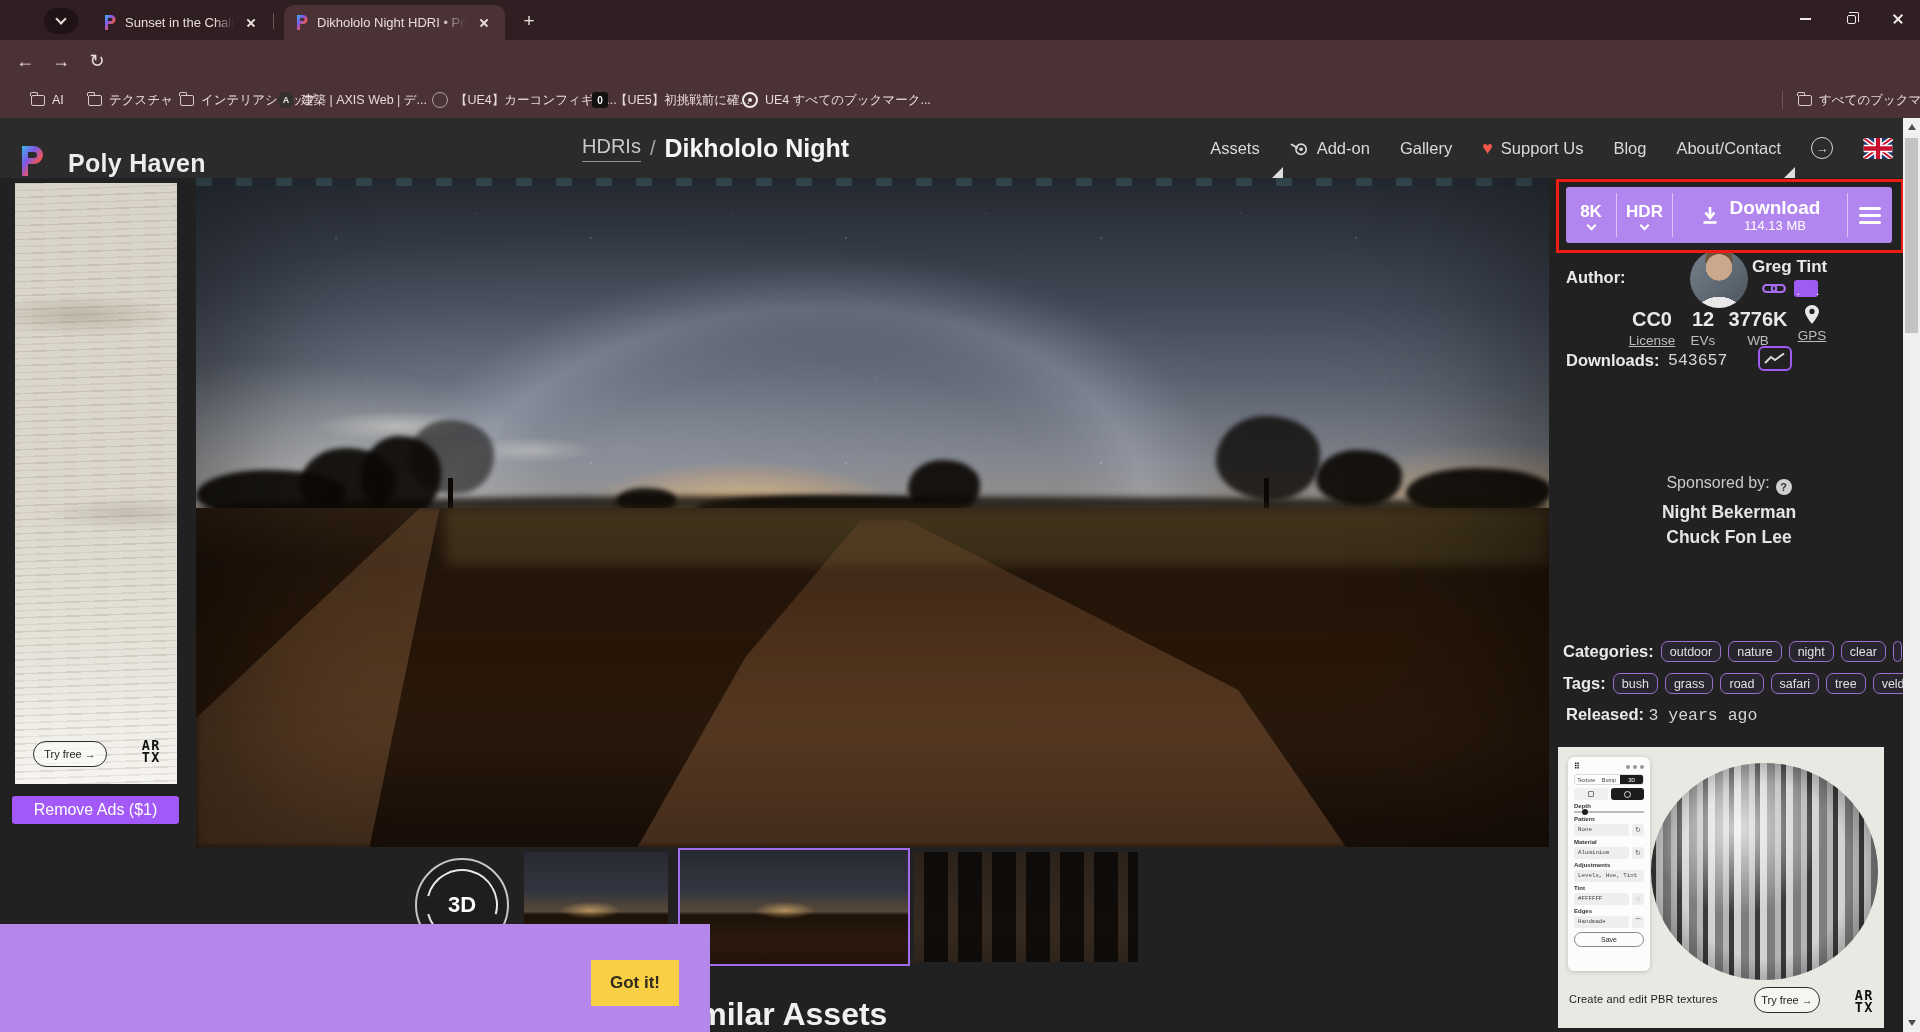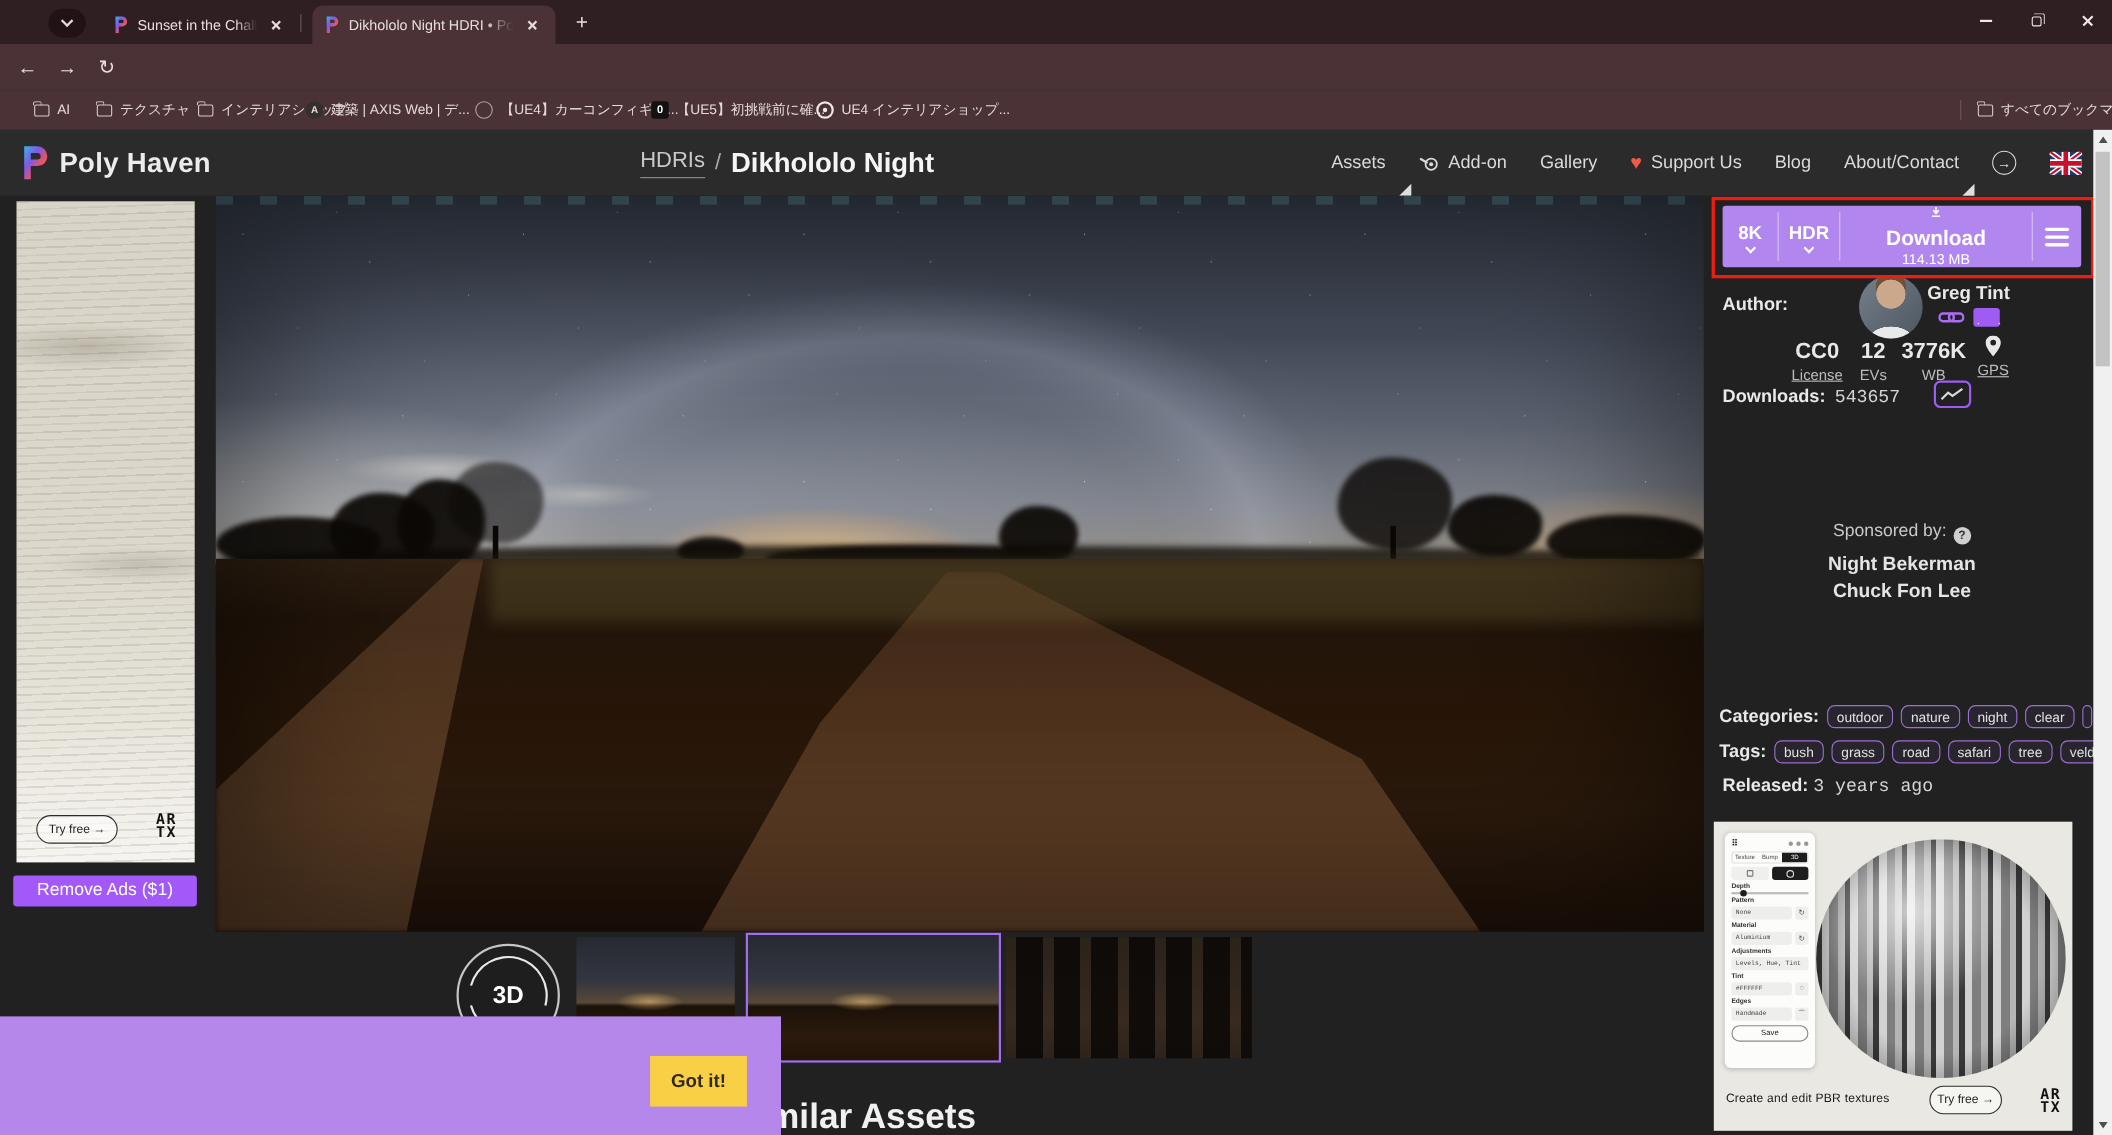--- a/index.html
+++ b/index.html
@@ -66,21 +66,21 @@
   .bm-badge { width:16px; height:16px; flex:none; display:flex; align-items:center; justify-content:center; }
   .badge-darkcircle { border-radius:50%; background:#33302e; color:#e8e0da; font-size:9px; font-weight:bold; }
   .badge-cat { border-radius:50%; border:1.6px solid #b3a2a2; }
   .badge-blacksq { border-radius:3px; background:#121212; color:#fff; font-size:10px; font-weight:bold; }
   .badge-ring { border-radius:50%; border:2px solid #efe8e8; position:relative; }
   .badge-ring::before { content:""; position:absolute; left:4px; top:4px; width:4px; height:4px;
     border-radius:50%; background:#efe8e8; }
 
   
   .siteheader { position:absolute; left:0; top:118px; width:1920px; height:60px; background:#2b2b2b; }
-  .brand { position:absolute; left:16px; top:118px; height:60px; display:flex; align-items:center; gap:8px;
+  .brand { position:absolute; left:16px; top:118px; height:60px; display:flex; align-items:flex-end; gap:22px;
     color:#ececec; font-size:25px; font-weight:bold; letter-spacing:.3px; }
   .crumb { position:absolute; left:582px; top:118px; height:60px; display:flex; align-items:center; }
   .crumb-section { color:#c9c9c9; font-size:20px; border-bottom:1px solid #8f8f8f; padding-bottom:3px; }
   .crumb-sep { color:#aaa; font-size:20px; margin:0 9px; }
   .crumb-title { color:#f5f5f5; font-size:25px; font-weight:bold; }
   .mainnav { position:absolute; right:27px; top:118px; height:60px; display:flex; align-items:center; gap:30px; }
   .navitem { color:#dadada; font-size:16.5px; display:flex; align-items:center; gap:8px; }
   .heart { color:#f2594b; font-size:18px; }
   .corner-tri { position:absolute; width:0; height:0; border-right:11px solid #dedede;
     border-top:11px solid transparent; top:167px; }
@@ -177,21 +177,21 @@
   
   .annotation { position:absolute; left:1556px; top:179px; width:348px; height:74px;
     border:3px solid #ef1c12; z-index:45; pointer-events:none; }
   .dlbar { position:absolute; left:1566px; top:187px; width:326px; height:56px; background:#b286ef;
     border-radius:3px; display:flex; color:#fff; }
   .dl-seg { display:flex; flex-direction:column; align-items:center; justify-content:center; gap:2px; }
   .dl-seg .chev { border-color:#fff; border-width:2px; width:7px; height:7px; margin-top:-2px; }
   .dl-div { width:1px; background:rgba(255,255,255,.5); margin:6px 0; }
   .dl-res { width:50px; font-size:17px; font-weight:bold; }
   .dl-fmt { width:55px; font-size:17px; font-weight:bold; }
-  .dl-main { flex:1; flex-direction:column; gap:10px; }
+  .dl-main { flex:1; flex-direction:row; gap:10px; }
   .dl-main .col { display:flex; flex-direction:column; align-items:center; }
   .dl-label { font-size:19px; font-weight:bold; line-height:20px; }
   .dl-size { font-size:13px; }
   .dl-burger { width:44px; display:flex; flex-direction:column; gap:4px; align-items:center; justify-content:center; }
   .dl-burger span { width:22px; height:3px; border-radius:2px; background:#fff; }
 
   .sb-label { color:#e9e9e9; font-weight:bold; font-size:16.5px; }
   .sb-text { color:#d6d6d6; font-size:16.5px;font-family:Liberation Mono, monospace; }
   .avatar-big { position:absolute; left:1690px; top:250px; width:58px; height:58px; border-radius:50%;
     overflow:hidden; background:radial-gradient(circle at 50% 30%, #cba78b 0 26%, transparent 27%),
@@ -361,21 +361,21 @@
   <div class="bm" style="left:432px;">
       <span class="bm-badge badge-cat"></span>
       <span>【UE4】カーコンフィギュ...</span>
     </div>
   <div class="bm" style="left:592px;">
       <span class="bm-badge badge-blacksq">0</span>
       <span>【UE5】初挑戦前に確...</span>
     </div>
   <div class="bm" style="left:742px;">
       <span class="bm-badge badge-ring"></span>
-      <span>UE4 インテリアショップ...</span>
+      <span>UE4 すべてのブックマーク...</span>
     </div>
   <div class="bm" style="left:1782px;">
       <span class="vsep" style="margin-right:8px;"></span>
       <span class="fold"></span>
       <span>すべてのブックマーク</span>
     </div>
 </div>
 
 <div class="siteheader"></div>
 <div class="brand">

